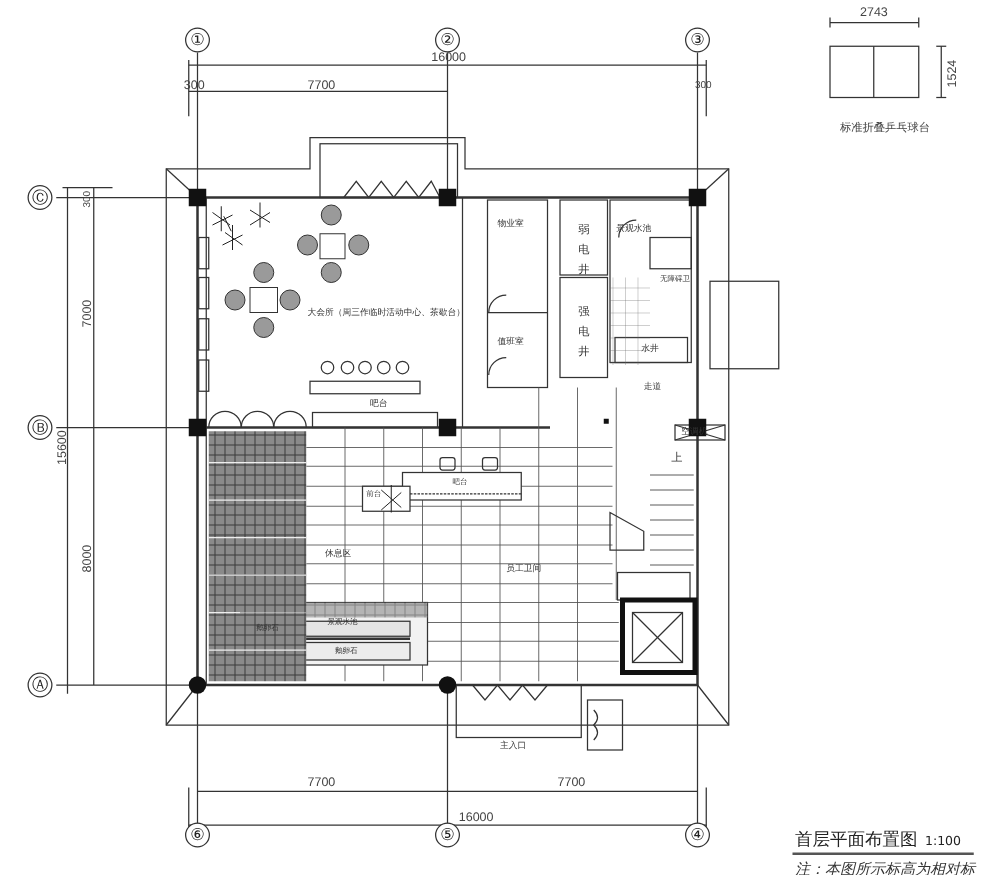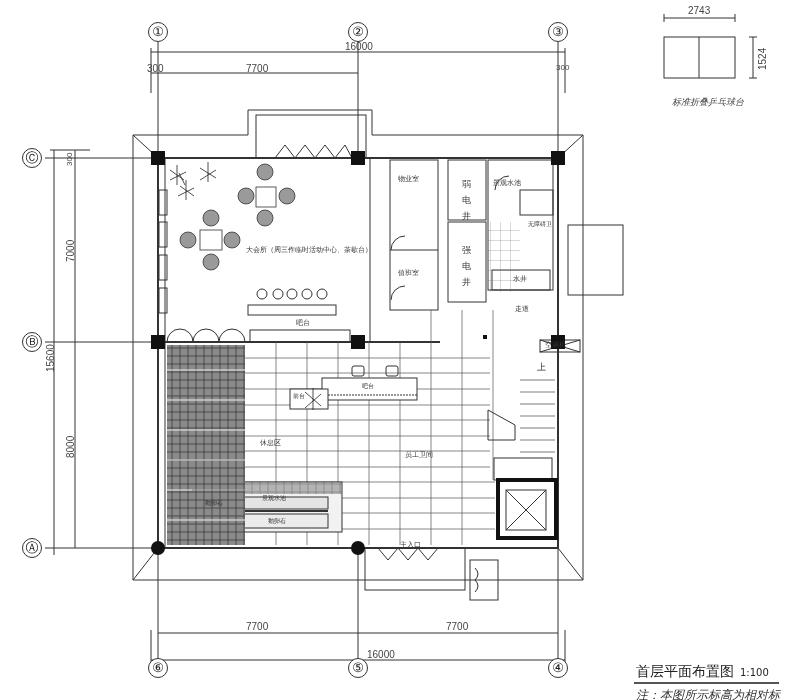--- a/index.html
+++ b/index.html
@@ -6,26 +6,26 @@
   body { width:788px; height:700px; position:relative; overflow:hidden;
          font-family:"DejaVu Sans", sans-serif; color:#222; }
   svg { position:absolute; left:0; top:0; }
   .lbl { position:absolute; font-size:9px; color:#333; white-space:nowrap; line-height:1; }
   .dim { position:absolute; font-size:10px; color:#444; white-space:nowrap; line-height:1;
          font-family:"Liberation Sans", sans-serif; }
   .vdim { transform:rotate(-90deg); transform-origin:left top; }
   .axis { position:absolute; width:18px; height:18px; border:1.2px solid #333; border-radius:50%;
           font-size:13px; text-align:center; line-height:18px; color:#222; background:#fff;
           font-family:"Liberation Serif", serif; }
-  .room-v { position:absolute; font-size:9px; width:10px; line-height:16px; color:#333; }
+  .room-v { position:absolute; font-size:9px; width:10px; text-align:center; line-height:16px; color:#333; }
   .title { position:absolute; left:636px; top:663px; font-size:14px; color:#222; }
   .title .scale { font-size:10px; margin-left:6px; }
   .title-rule { position:absolute; left:634px; top:682px; width:145px; height:2px; background:#555; }
   .note { position:absolute; left:636px; top:687px; font-size:12px; color:#333;font-style:italic; }
-  .legend-cap { position:absolute; left:672px; top:96px; font-size:9px; color:#444;font-style:italic; }
+  .legend-cap { position:absolute; left:672px; top:96px; font-size:9px; color:#444; }
 </style>
 </head>
 <body>
 
 <svg width="788" height="700" viewBox="0 0 788 700" xmlns="http://www.w3.org/2000/svg">
   <g stroke="#333" fill="none" stroke-width="1">
 
     <line x1="158" y1="42" x2="158" y2="162"></line>
     <line x1="358" y1="42" x2="358" y2="162"></line>
     <line x1="558" y1="42" x2="558" y2="162"></line>
@@ -259,20 +259,20 @@
 <div class="lbl" style="left:513px;top:276px;font-size:7px">水井</div>
 <div class="lbl" style="left:515px;top:306px;font-size:7px">走道</div>
 <div class="lbl" style="left:545px;top:342px;font-size:7px">空调机</div>
 <div class="lbl" style="left:293px;top:393px;font-size:6px">前台</div>
 <div class="lbl" style="left:362px;top:383px;font-size:6px">吧台</div>
 <div class="lbl" style="left:405px;top:452px;font-size:7px">员工卫间</div>
 <div class="lbl" style="left:260px;top:440px;font-size:7px">休息区</div>
 <div class="lbl" style="left:262px;top:495px;font-size:6px">景观水池</div>
 <div class="lbl" style="left:205px;top:500px;font-size:6px">鹅卵石</div>
 <div class="lbl" style="left:268px;top:518px;font-size:6px">鹅卵石</div>
-<div class="lbl" style="left:400px;top:542px;font-size:7px">主入口</div>
+<div class="lbl" style="left:400px;top:593px;font-size:7px">主入口</div>
 <div class="lbl" style="left:537px;top:363px;font-size:9px">上</div>
 
 <div class="title">
   <span>首层平面布置图</span><span class="scale">1:100</span>
 </div>
 <div class="title-rule"></div>
 <div class="note">注：本图所示标高为相对标高。</div>
 
 </body></html>

